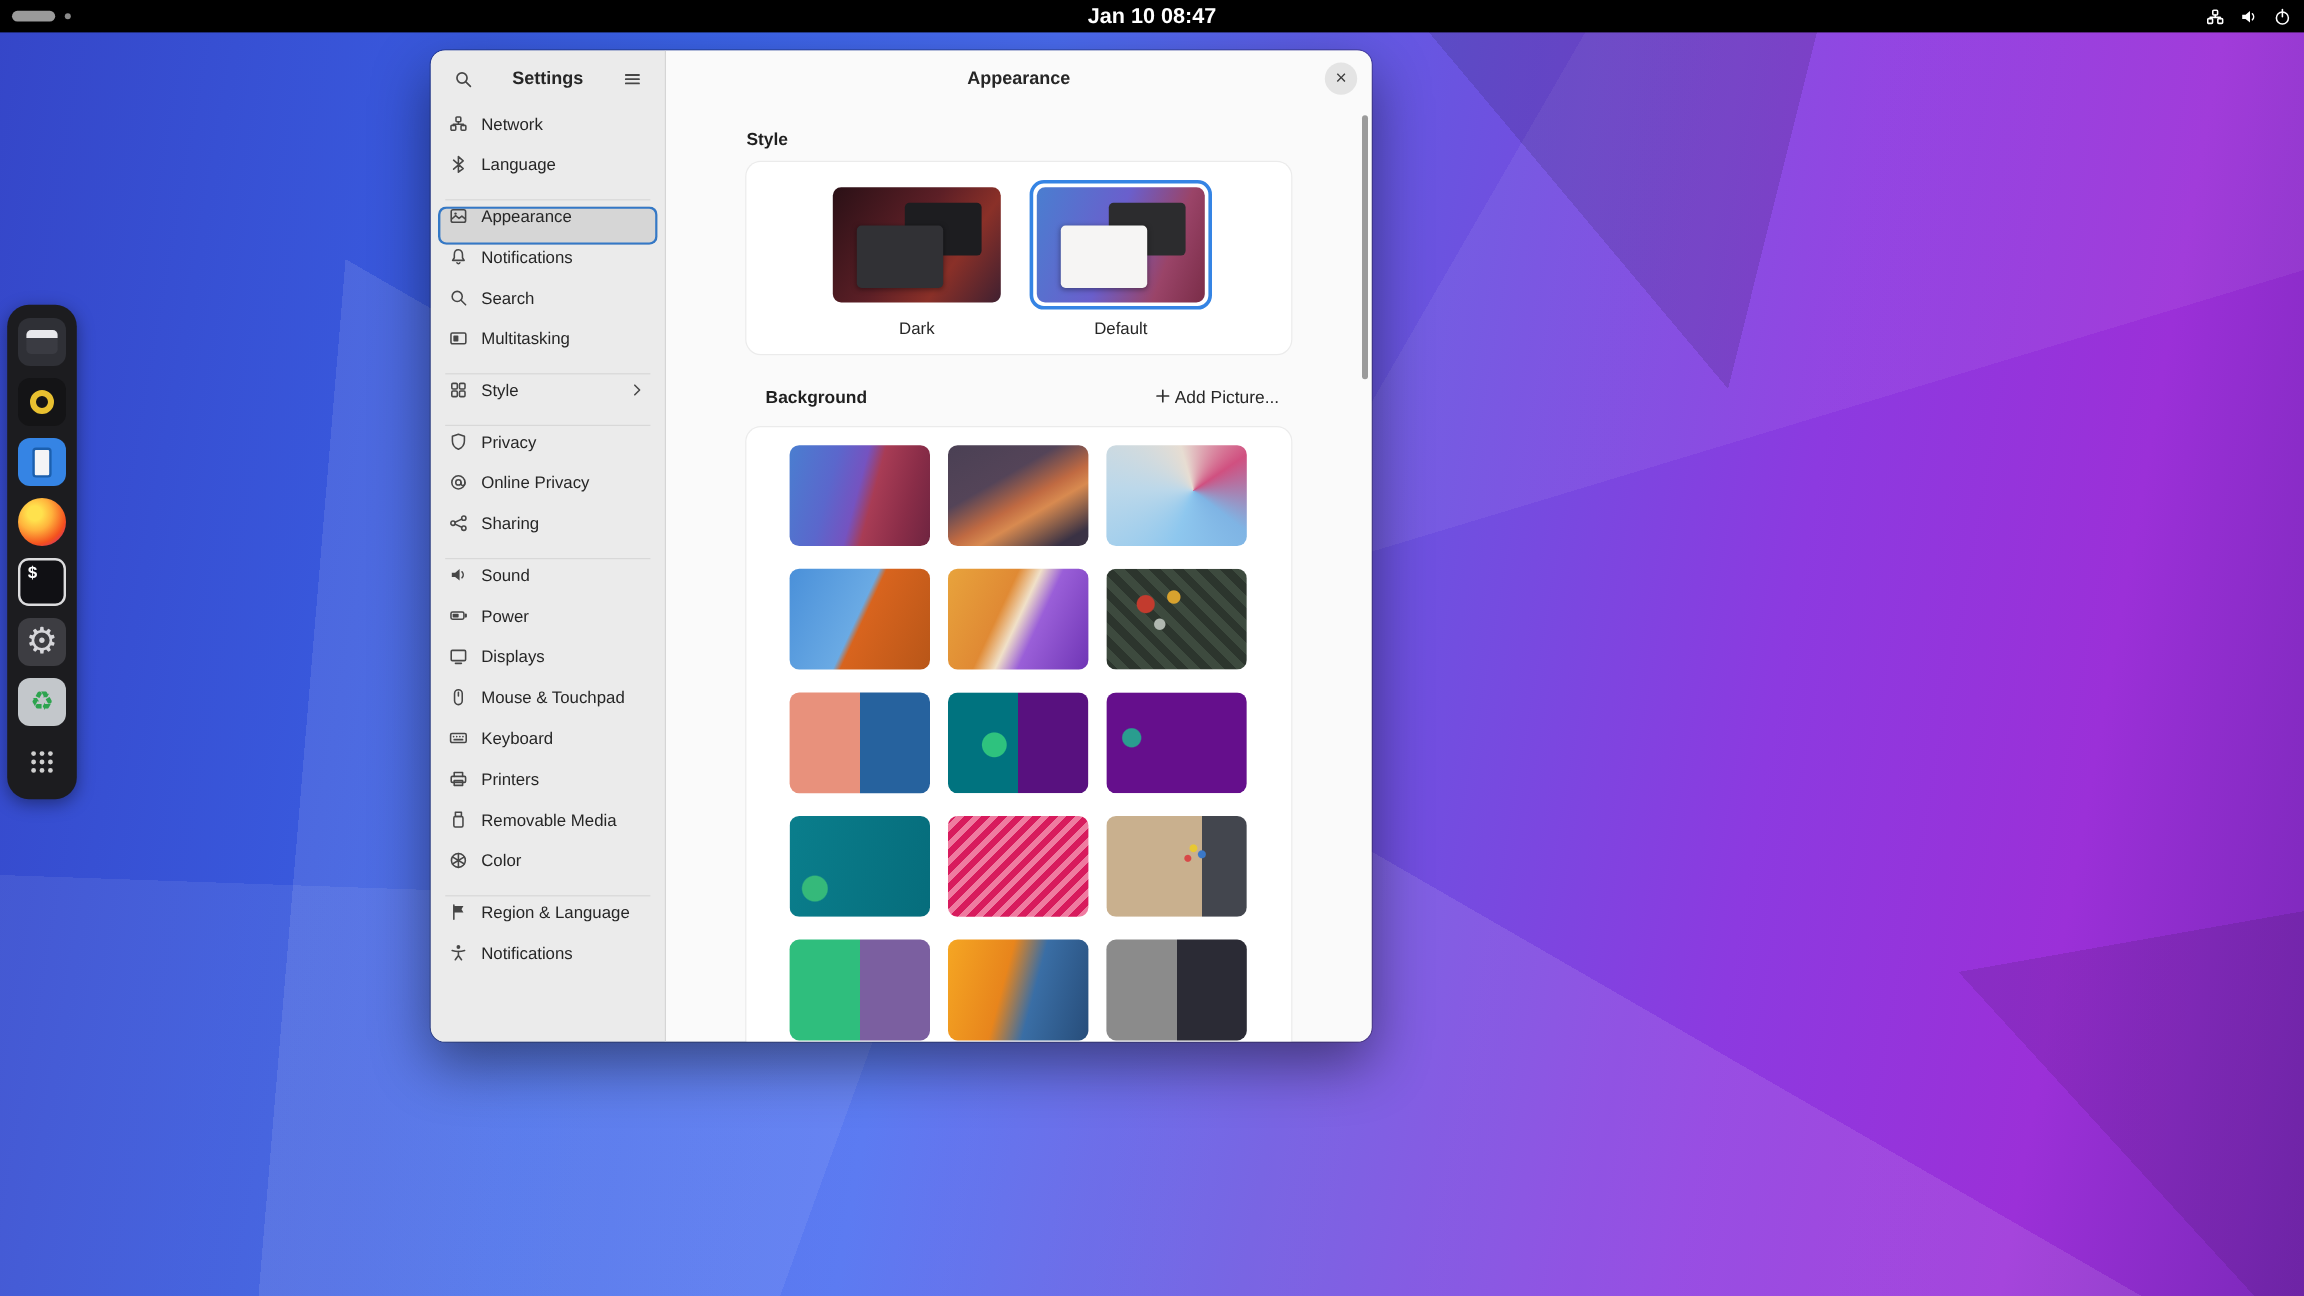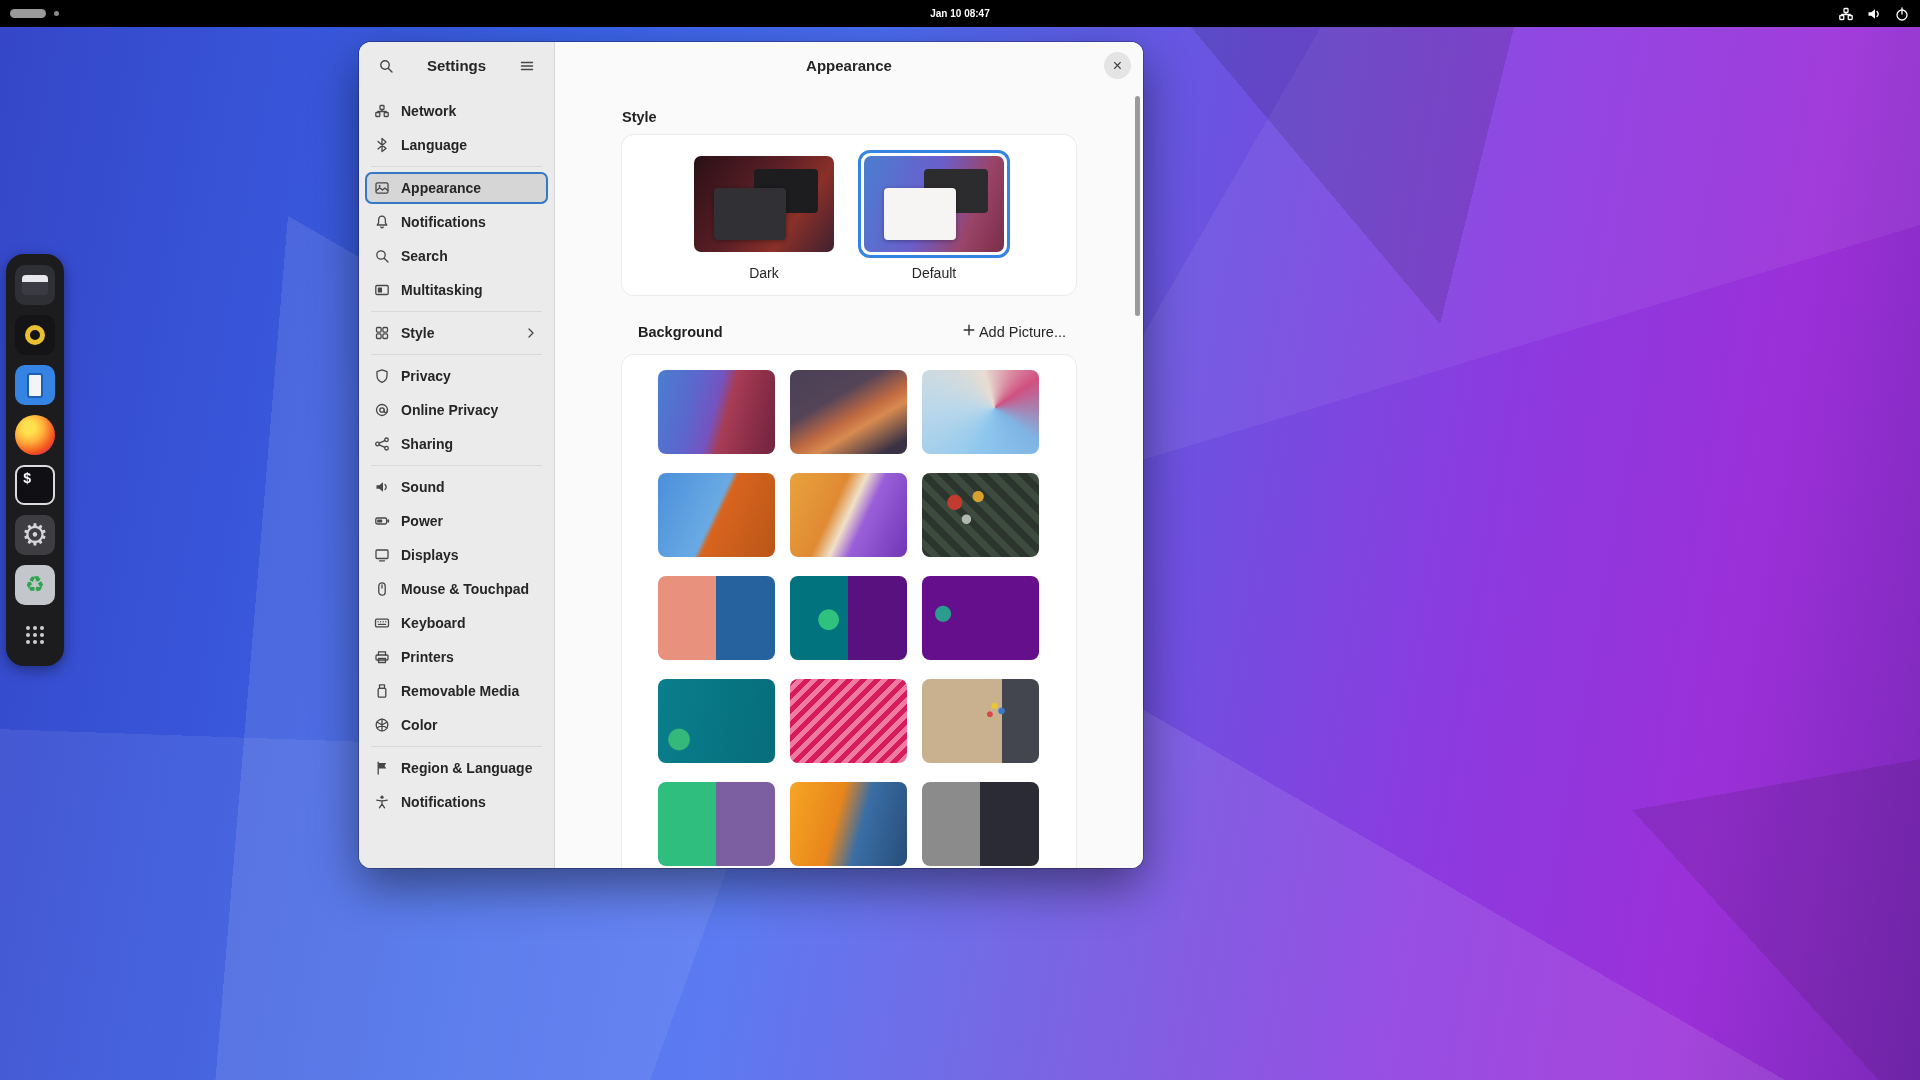--- a/index.html
+++ b/index.html
@@ -4,21 +4,21 @@
 <style>
   * { margin:0; padding:0; box-sizing:border-box; }
   html,body { width:1920px; height:1080px; overflow:hidden; font-family:"Liberation Sans","DejaVu Sans",sans-serif; }
 
   .desktop { position:absolute; inset:0; }
 
   
   .topbar { position:absolute; top:0; left:0; right:0; height:27px; background:#000; color:#fff; z-index:50; }
   .ws-pill { position:absolute; left:10px; top:9px; width:36px; height:9px; border-radius:5px; background:#9a9a9a; }
   .ws-dot  { position:absolute; left:54px; top:11px; width:5px; height:5px; border-radius:50%; background:#8a8a8a; }
-  .clock { position:absolute; left:0; right:0; top:0; height:27px; display:flex; align-items:center; justify-content:center; font-size:10px; font-weight:700; }
+  .clock { position:absolute; left:0; right:0; top:0; height:27px; display:flex; align-items:center; justify-content:center; font-size:18px; font-weight:700; }
   .status { position:absolute; right:10px; top:0; height:27px; display:flex; align-items:center; gap:12px; }
   .status svg { display:block; }
 
   
   .dock { position:absolute; left:6px; top:254px; width:58px; background:#1c1c1f; border-radius:18px; padding:11px 0; display:flex; flex-direction:column; align-items:center; gap:10px; z-index:40; box-shadow:0 4px 14px rgba(0,0,0,.4); }
   .dock-item { width:40px; height:40px; border-radius:10px; display:flex; align-items:center; justify-content:center; position:relative; cursor:pointer; }
   .dock-icon-files { background:#2f3036; }
   .files-bar { width:26px; height:20px; border-radius:4px; background:linear-gradient(#e8e8ec 0 35%, #3a3b42 35%); }
   .dock-icon-media { background:#141416; }
   .media-ring { width:20px; height:20px; border-radius:50%; border:5px solid #e8c030; }
@@ -36,21 +36,21 @@
     box-shadow:7px 0 0 #cfcfcf,14px 0 0 #cfcfcf,0 7px 0 #cfcfcf,7px 7px 0 #cfcfcf,14px 7px 0 #cfcfcf,0 14px 0 #cfcfcf,7px 14px 0 #cfcfcf,14px 14px 0 #cfcfcf; }
 
   
   .window { position:absolute; left:359px; top:42px; width:784px; height:826px; border-radius:12px; overflow:hidden; display:flex; background:#fafafa; box-shadow:0 18px 48px rgba(0,0,0,.45), 0 0 0 1px rgba(0,0,0,.25); z-index:30; }
 
   .sidebar { width:196px; background:#ebebeb; border-right:1px solid #d5d5d5; display:flex; flex-direction:column; }
   .sidebar-header { height:47px; display:flex; align-items:center; padding:0 12px; gap:8px; }
   .icon-btn { width:30px; height:30px; border-radius:7px; display:flex; align-items:center; justify-content:center; cursor:pointer; }
   .sidebar-title { flex:1; text-align:center; font-weight:700; font-size:15px; color:#262626; }
   .sidebar-list { flex:1; overflow:hidden; padding:4px 6px 8px 6px; }
-  .sidebar-item { height:32px; margin:2px 0; border-radius:7px; display:flex; align-items:center; gap:11px; padding:0 9px; font-size:14px; color:#262626; cursor:pointer;font-weight:bold; }
+  .sidebar-item { height:32px; margin:2px 0; border-radius:7px; display:flex; align-items:flex-start; gap:11px; padding:0 9px; font-size:14px; color:#262626; cursor:pointer; }
   .sidebar-item .s-icon { width:16px; height:16px; display:flex; align-items:center; justify-content:center; flex:none; }
   .sidebar-item .s-label { flex:1; white-space:nowrap; overflow:hidden; text-overflow:ellipsis; }
   .sidebar-item.selected { background:#d6d6d6; box-shadow:inset 0 0 0 2px #3478c6; }
   .separator { height:1px; background:#d8d8d8; margin:5px 6px; }
   .chev { width:16px; height:16px; flex:none; display:flex; align-items:center; justify-content:center; }
 
   .main { flex:1; position:relative; background:#fafafa; display:flex; flex-direction:column; }
   .main-header { height:47px; position:relative; display:flex; align-items:center; justify-content:center; flex:none; }
   .main-title { font-weight:700; font-size:15px; color:#262626; }
   .close-btn { position:absolute; right:12px; top:10px; width:27px; height:27px; border-radius:50%; background:#e4e4e4; display:flex; align-items:center; justify-content:center; font-size:16px; color:#3a3a3a; cursor:pointer; }

